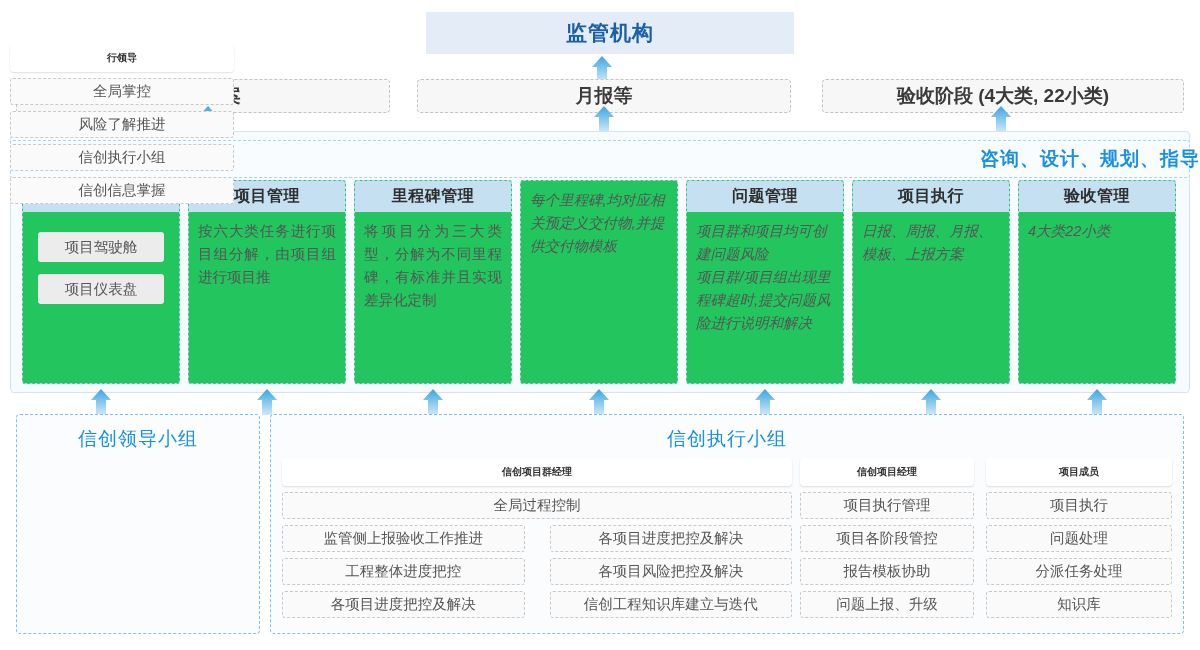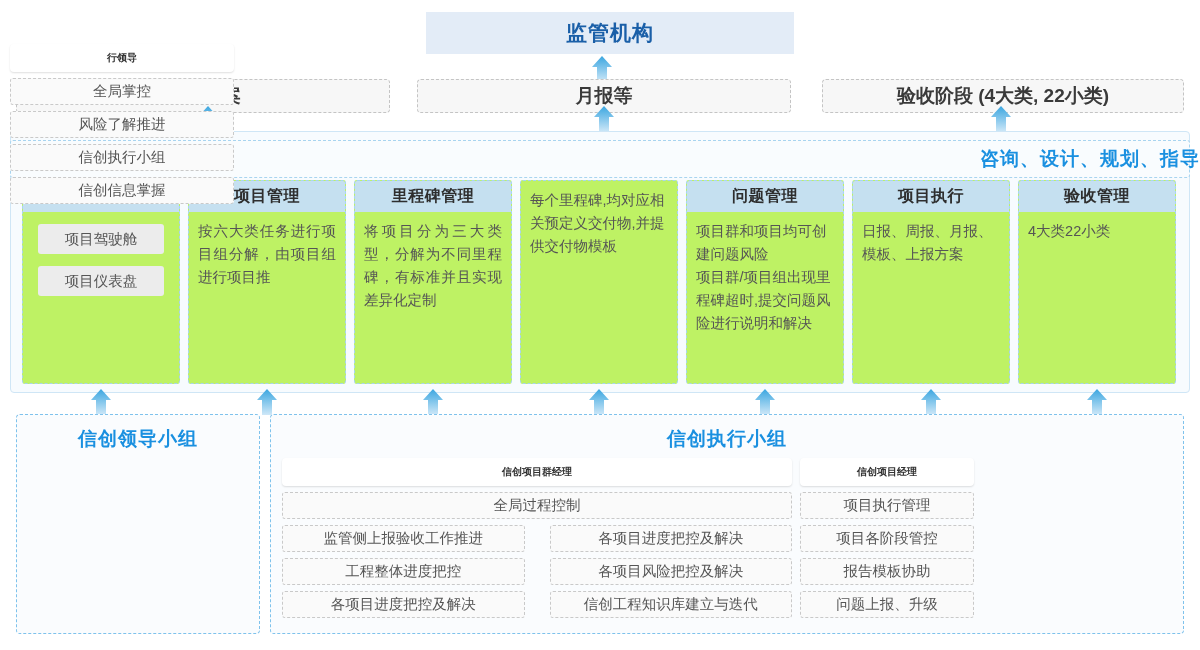--- a/index.html
+++ b/index.html
@@ -114,21 +114,21 @@
     letter-spacing: 1px;
   }
 
   
   .mgmt-col {
     position: absolute;
     top: 180px;
     height: 204px;
     border: 1px dashed #a8d4ef;
     border-radius: 3px;
-    background: #bef264;
+    background: #22c55e;
     box-sizing: border-box;
     overflow: hidden;
   }
   .mgmt-head {
     height: 31px;
     background: #c5e0f0;
     display: flex;
     align-items: center;
     justify-content: center;
     font-size: 16px;
@@ -140,26 +140,26 @@
     padding: 8px 9px 0 9px;
   }
   .mgmt-text {
     font-size: 14.5px;
     line-height: 23px;
     color: #555555;
     text-align: justify;
     text-align-last: left;
   }
   .mgmt-text:last-child { margin-bottom: 0; }
-  .mgmt-text.nojust { text-align: left; }
+  .mgmt-text.nojust { text-align: left; font-style: italic; }
   .mgmt-pill {
     background: #ececec;
     border-radius: 3px;
     height: 30px;
-    margin: 4px 6px 12px 6px;
+    margin: 12px 6px 12px 6px;
     display: flex;
     align-items: center;
     justify-content: center;
     font-size: 14.5px;
     color: #555555;
   }
 
   
   #lead-group {
     position: absolute;
@@ -175,21 +175,21 @@
     left: 270px; top: 414px;
     width: 914px; height: 220px;
     border: 1px dashed #7ec2ec;
     border-radius: 4px;
     background: #fafcfe;
     box-sizing: border-box;
   }
   .group-title {
     text-align: center;
     font-size: 19px;
-    font-weight: bold;
+    font-weight: normal;
     color: #1a90e0;
     letter-spacing: 1px;
     padding-top: 11px;
   }
   .role-head {
     background: #ffffff;
     border-radius: 4px;
     height: 28px;
     display: flex;
     align-items: center;
@@ -414,14 +414,21 @@
   </div>
 
   <div id="pm-block">
     <div class="role-head">信创项目经理</div>
     <div class="task-item">项目执行管理</div>
     <div class="task-item">项目各阶段管控</div>
     <div class="task-item">报告模板协助</div>
     <div class="task-item">问题上报、升级</div>
   </div>
 
+  <div id="member-block">
+    <div class="role-head">项目成员</div>
+    <div class="task-item">项目执行</div>
+    <div class="task-item">问题处理</div>
+    <div class="task-item">分派任务处理</div>
+    <div class="task-item">知识库</div>
+  </div>
 
 </div>
 
 </body></html>

